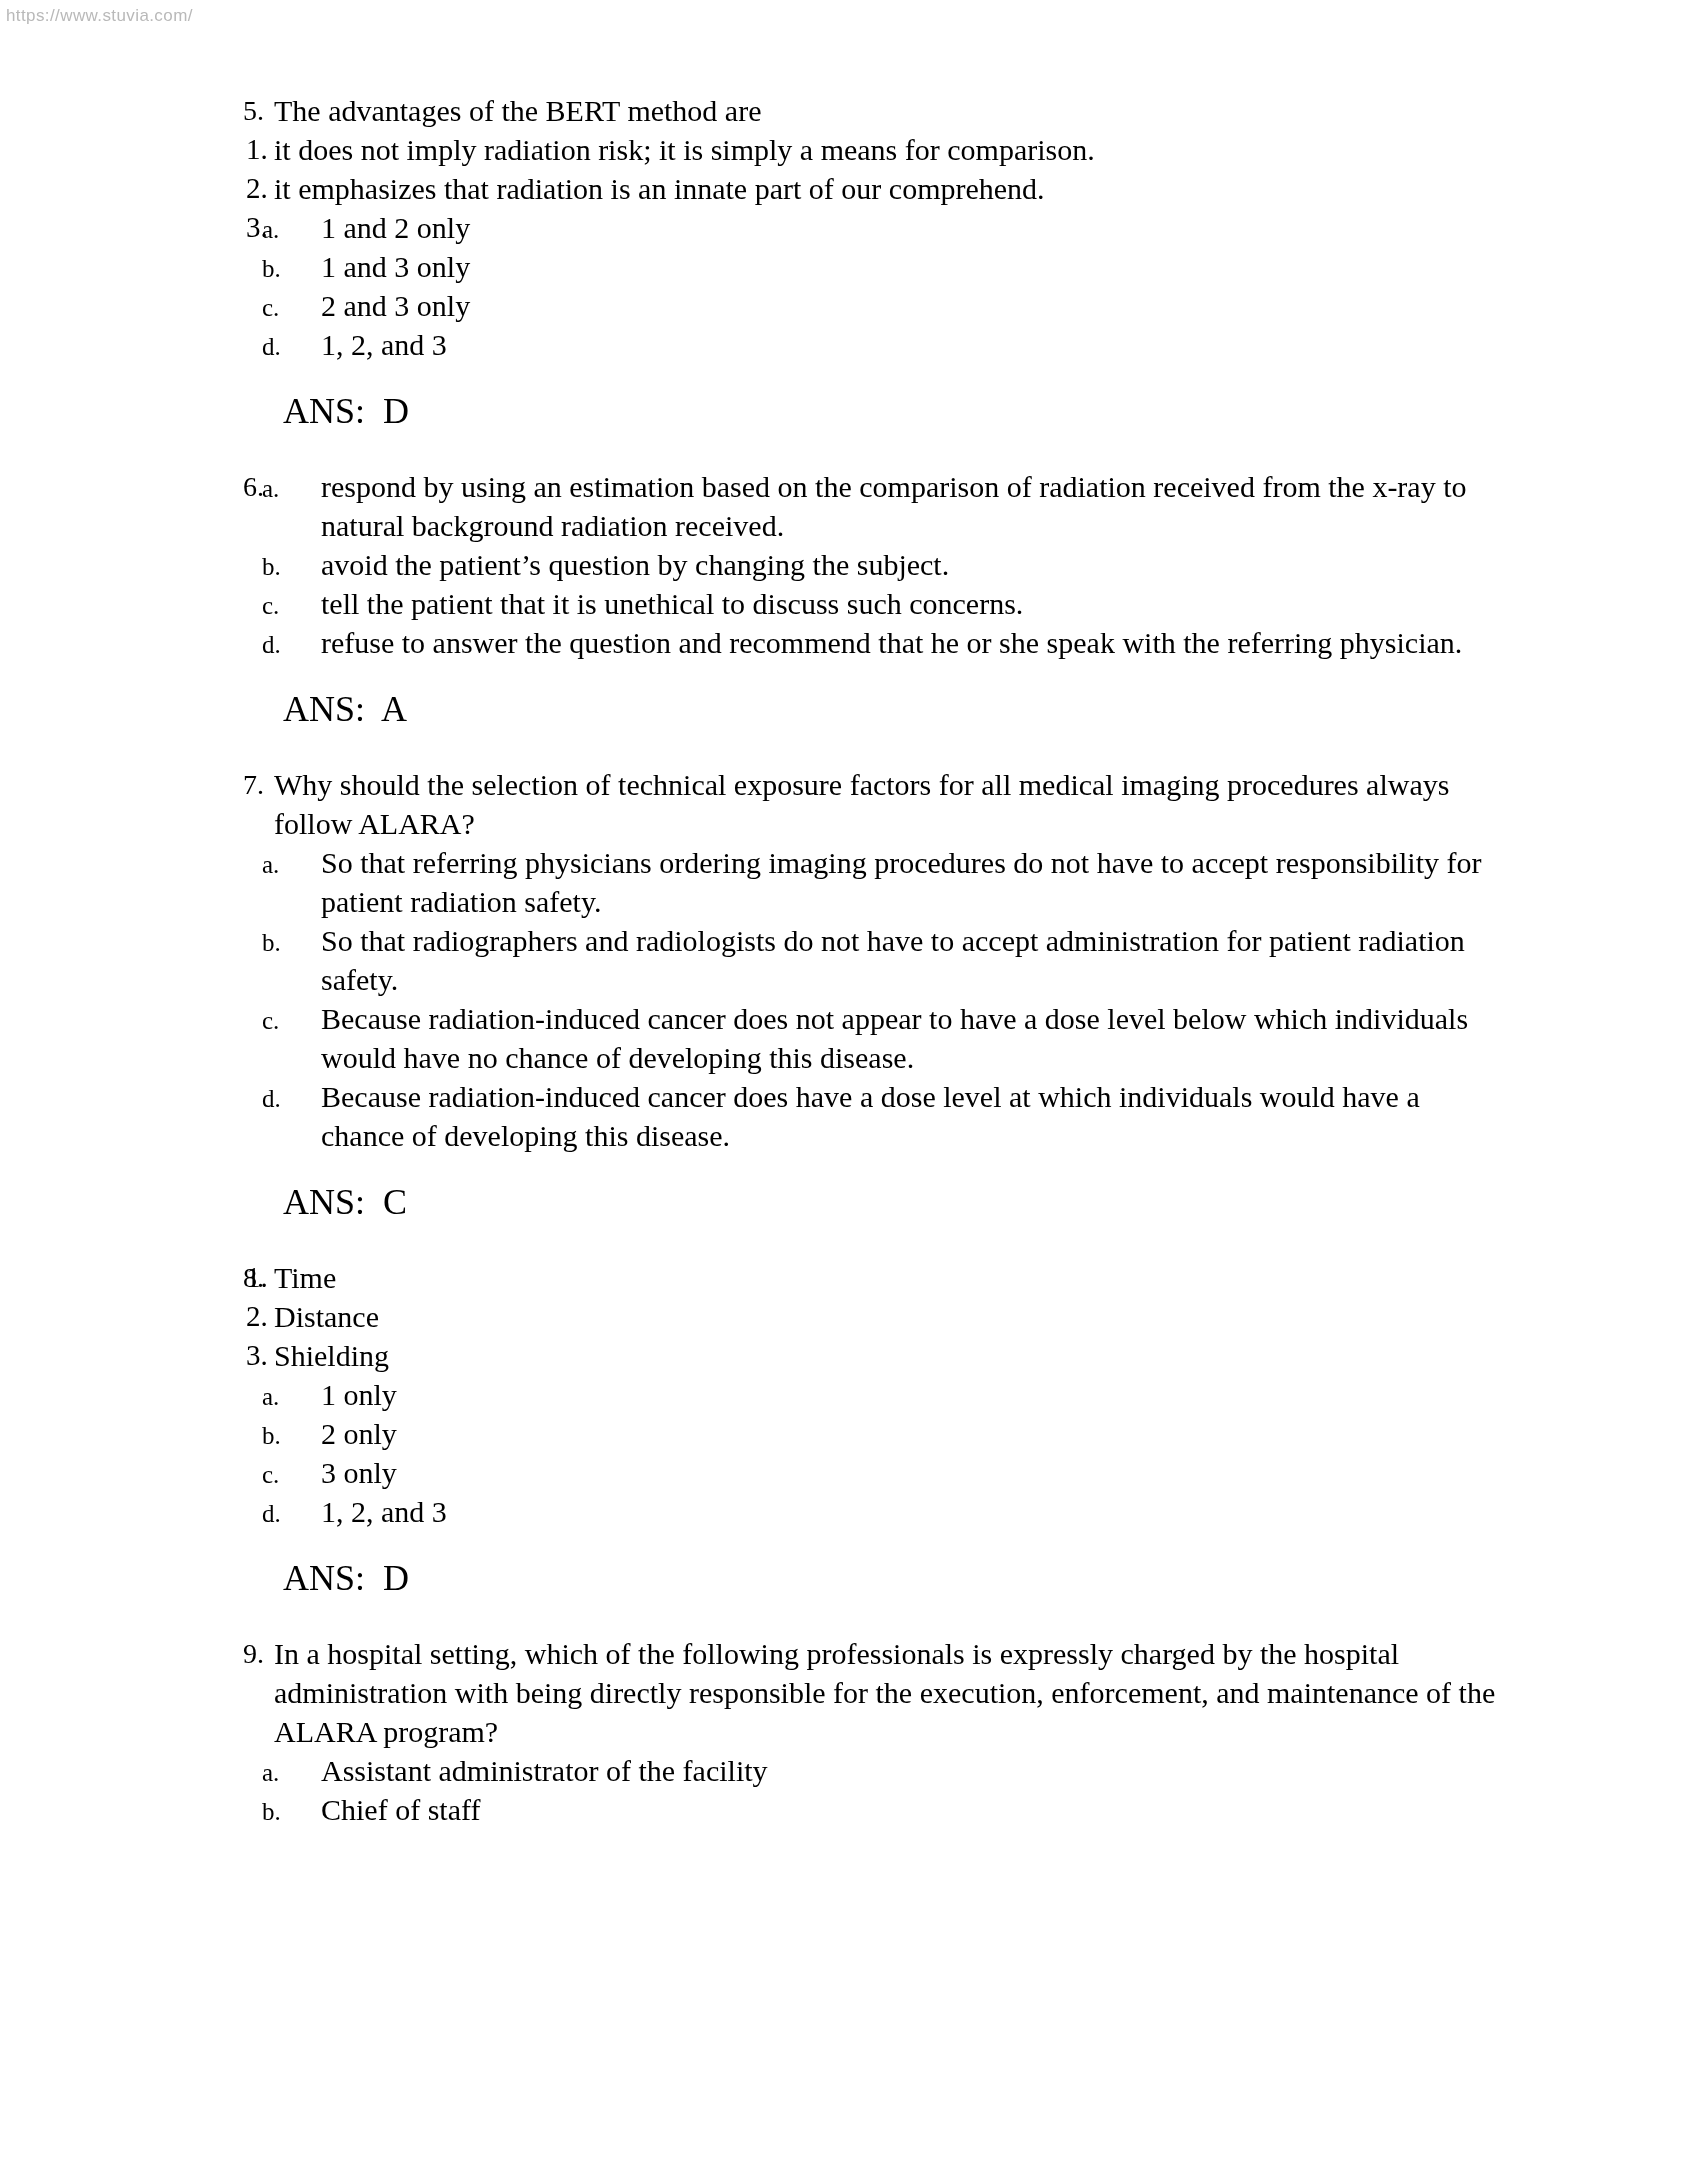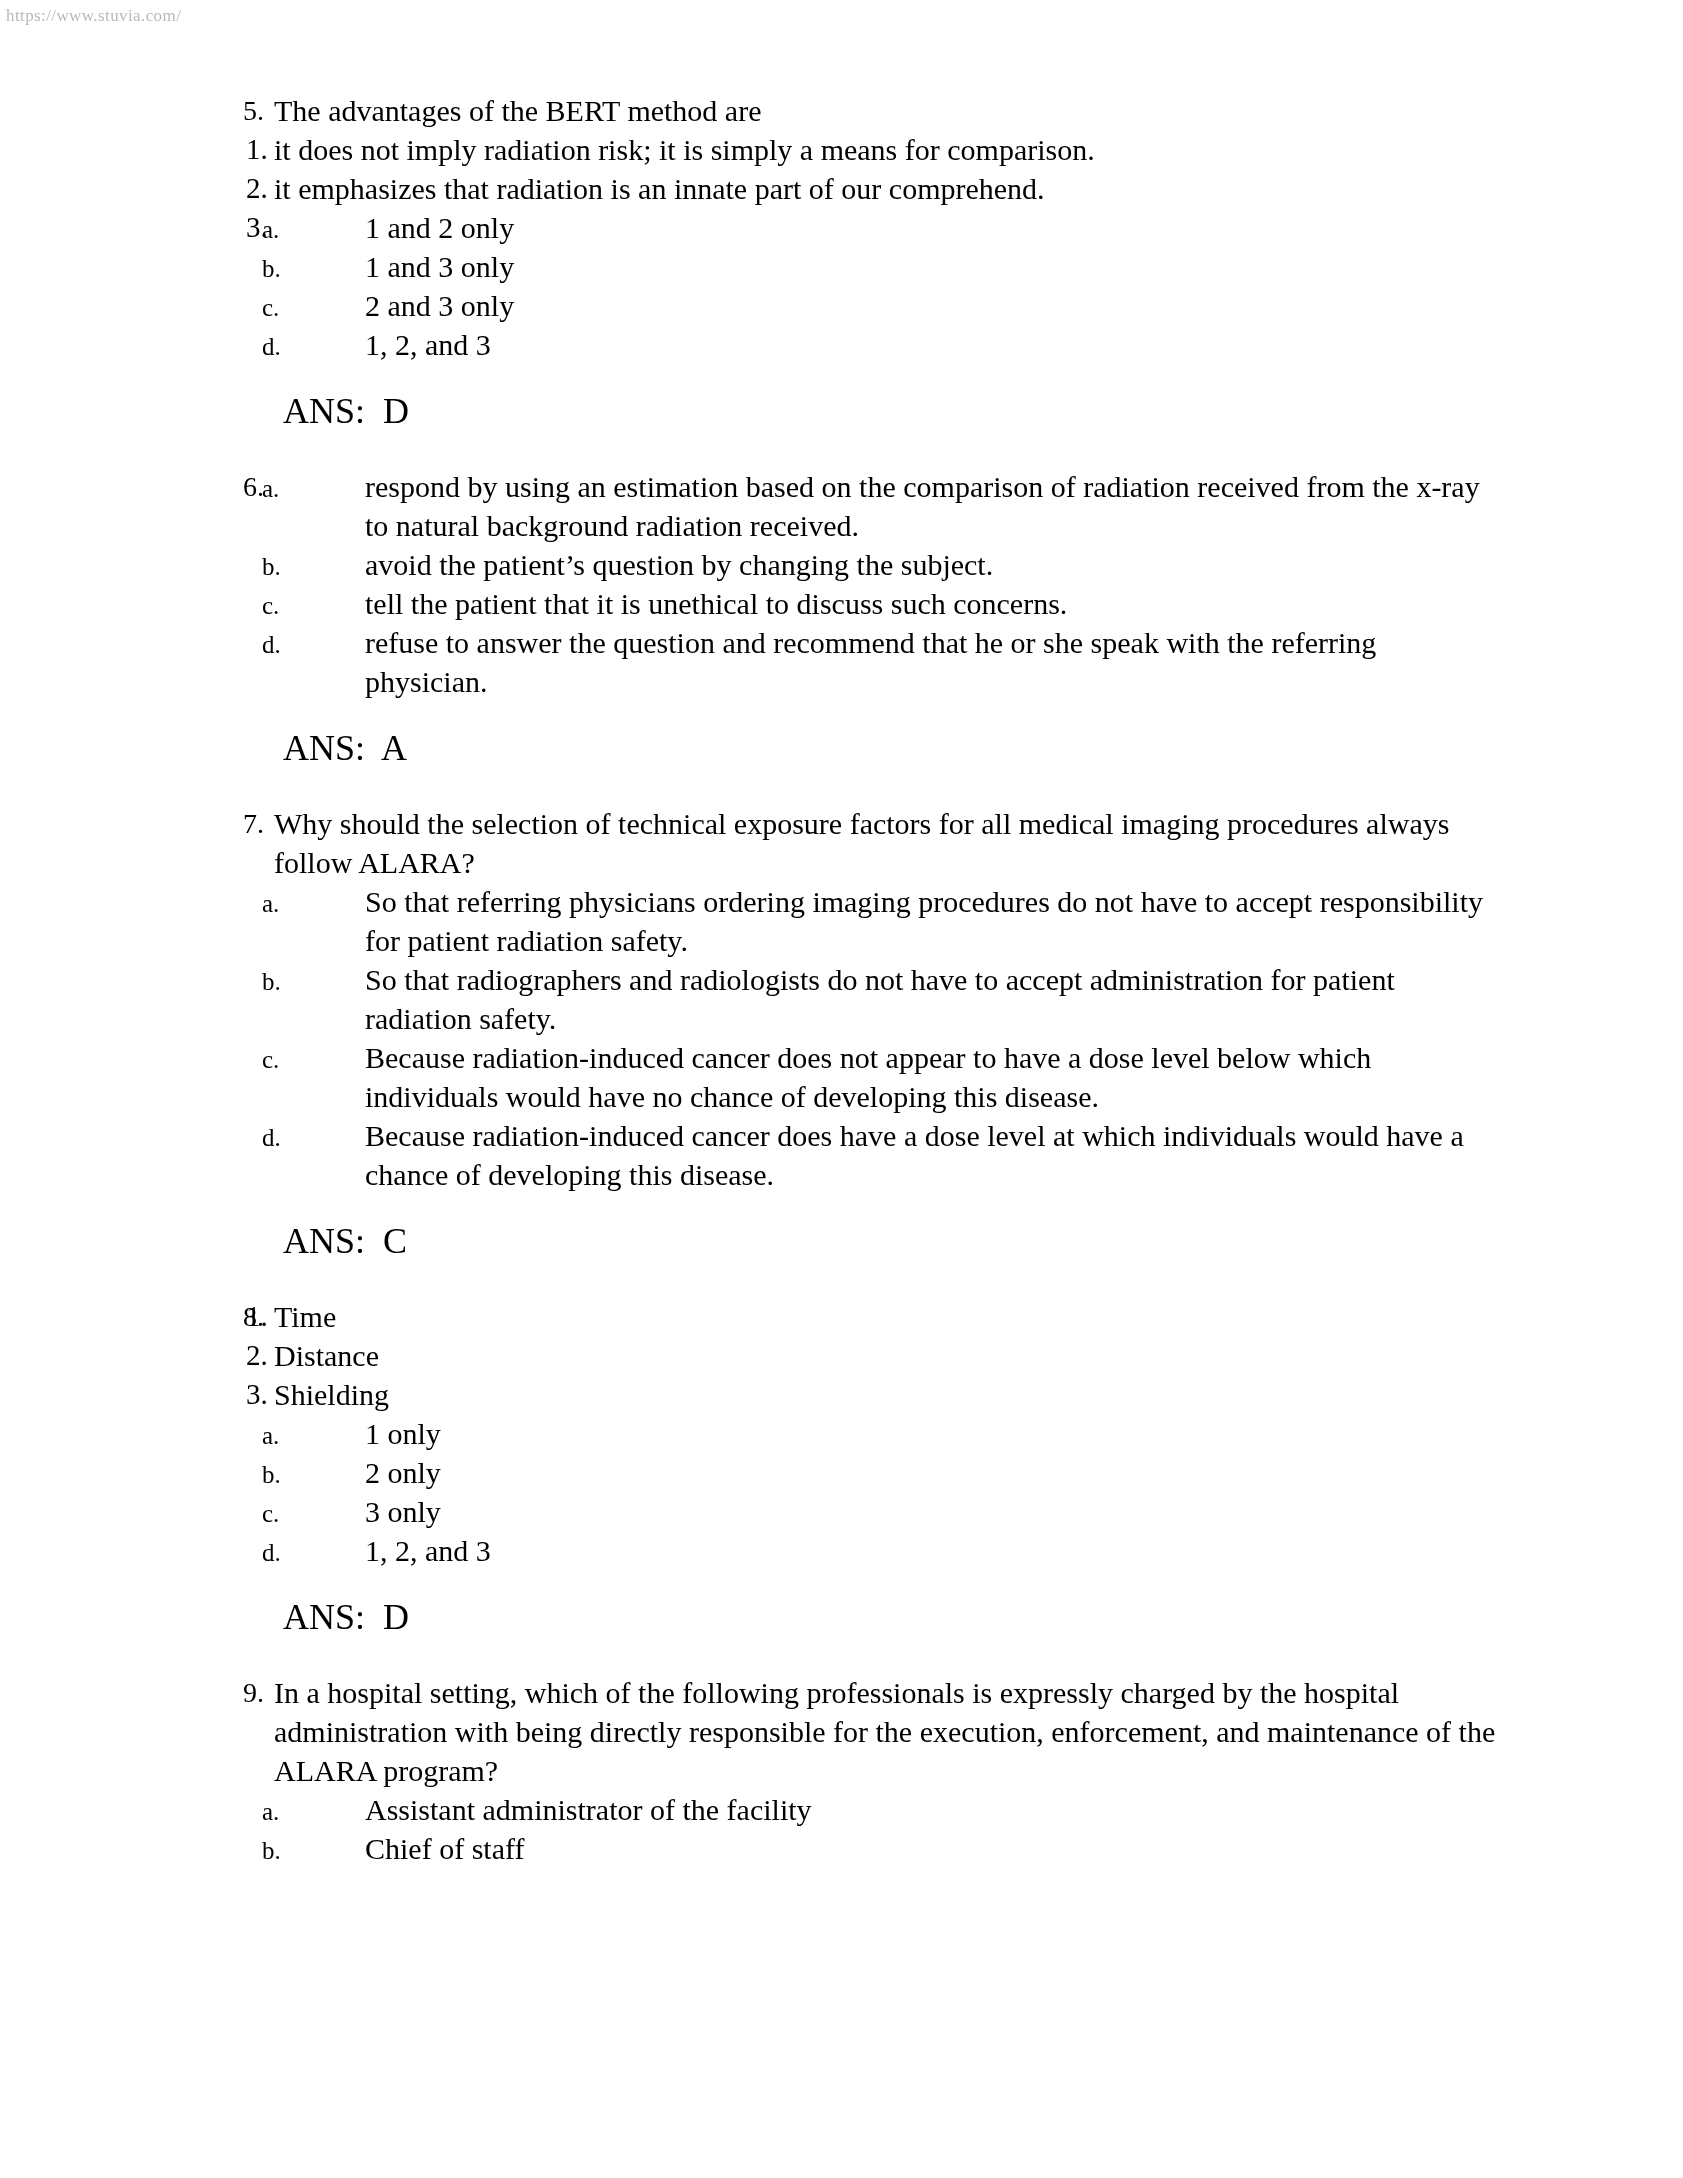--- a/index.html
+++ b/index.html
@@ -13,21 +13,21 @@
     height: 2178px;
     background: #ffffff;
     overflow: hidden;
     font-family: "Liberation Serif", "DejaVu Serif", serif;
     color: #000000;
   }
   .watermark {
     position: absolute;
     top: 6px;
     left: 6px;
-    font-family: Liberation Serif, serif;
+    font-family: Liberation Sans, sans-serif;
     font-size: 17px;
     color: #b9b9b9;
     letter-spacing: 0.4px;
     white-space: nowrap;
   }
   .content {
     position: absolute;
     left: 226px;
     top: 91px;
     width: 1277px;
@@ -74,21 +74,20 @@
   .opt .letter {
     position: absolute;
     left: 36px;
     top: 2px;
     width: 30px;
     text-align: left;
     font-size: 25px;
   }
   .opt .otext {
     display: block;
-    margin-left: 44px;
   }
   .ans {
     font-size: 36px;
     line-height: 39px;
     padding-left: 57px;
     white-space: pre;
   }
   .gap-ans   { height: 28px; }
   .gap-block { height: 36px; }
 </style>

